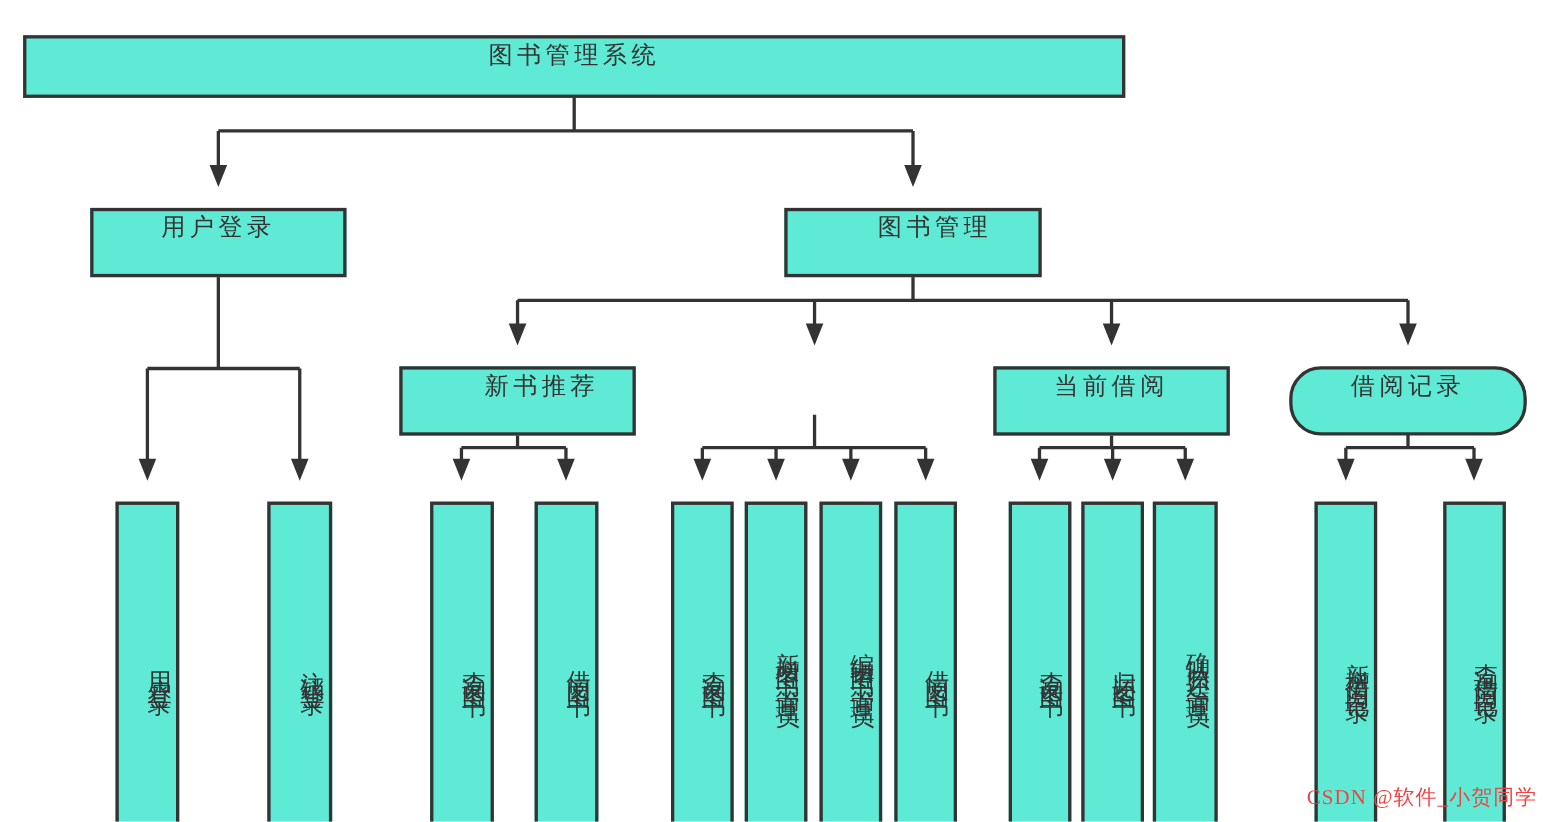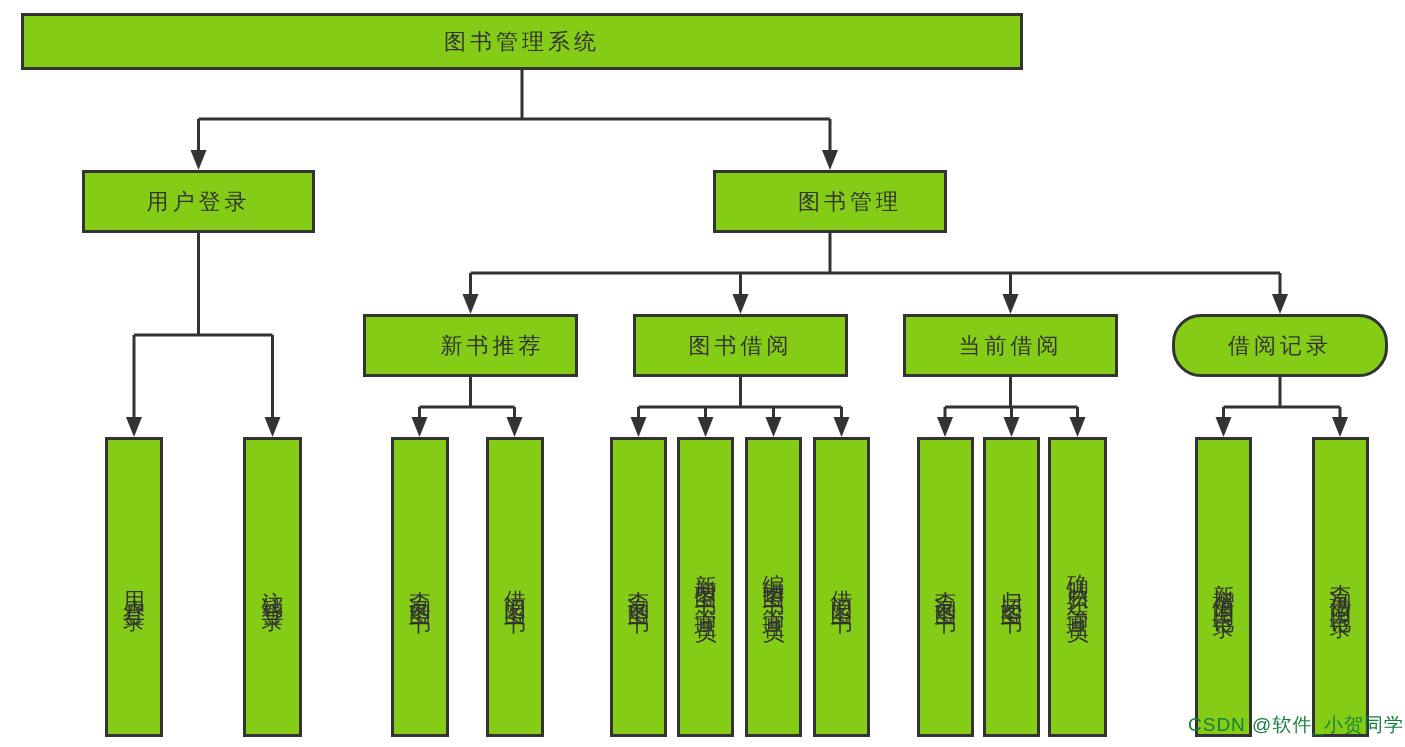--- a/index.html
+++ b/index.html
@@ -9,25 +9,26 @@
     background:#ffffff;
     font-family:"Liberation Sans","DejaVu Sans",sans-serif;
     overflow:hidden;
   }
   .wires{position:absolute;left:0;top:0;width:1405px;height:747px;}
   .wire{stroke:#333333;stroke-width:3;fill:none;}
   .arrowhead{fill:#333333;stroke:none;}
   .node{
     position:absolute;
     box-sizing:border-box;
-    background:#84cc16;
+    background:#5eead4;
     border:3px solid #333333;
     color:#333333;
-    display:flex;align-items:center;justify-content:center;
+    display:flex;justify-content:center;
     z-index:2;
+    margin-top:19px;
   }
   .h .lbl{
     font-size:22px;
     letter-spacing:4px;
     white-space:nowrap;
     color:#333333;
   }
   .v{
     writing-mode:vertical-rl;
     text-orientation:mixed;
@@ -36,24 +37,25 @@
     font-size:22px;
     letter-spacing:7px;
     color:#333333;
     writing-mode:vertical-rl;
     text-orientation:mixed;
   }
   .watermark{
     position:absolute;
     left:1188px;top:712px;
     font-size:19px;
-    color:#15803d;
+    color:#ef4444;
     white-space:nowrap;
     z-index:3;
     letter-spacing:1px;
+    font-family:Liberation Serif, serif;
   }
 </style>
 </head>
 <body>
 
 <div class="stage">
 
   <svg class="wires" viewBox="0 0 1405 747" xmlns="http://www.w3.org/2000/svg">
 
     <path class="wire" d="M522,70 V119 M198.5,119 H830 M198.5,119 V152 M830,119 V152"></path>
@@ -100,23 +102,20 @@
   <div class="node h" style="left:82px;top:170px;width:233px;height:63px;">
     <span class="lbl">用户登录</span>
   </div>
   <div class="node h" style="left:713px;top:170px;width:234px;height:63px;padding-left:40px;">
     <span class="lbl">图书管理</span>
   </div>
 
   <div class="node h" style="left:363px;top:314px;width:215px;height:63px;padding-left:44px;">
     <span class="lbl">新书推荐</span>
   </div>
-  <div class="node h" style="left:633px;top:314px;width:215px;height:63px;">
-    <span class="lbl">图书借阅</span>
-  </div>
   <div class="node h" style="left:903px;top:314px;width:215px;height:63px;">
     <span class="lbl">当前借阅</span>
   </div>
   <div class="node h" style="left:1172px;top:314px;width:216px;height:63px;border-radius:29px;">
     <span class="lbl">借阅记录</span>
   </div>
 
   <div class="node v" style="left:105px;top:437px;width:58px;height:300px;">
     <span class="lbl">用户登录</span>
   </div>

